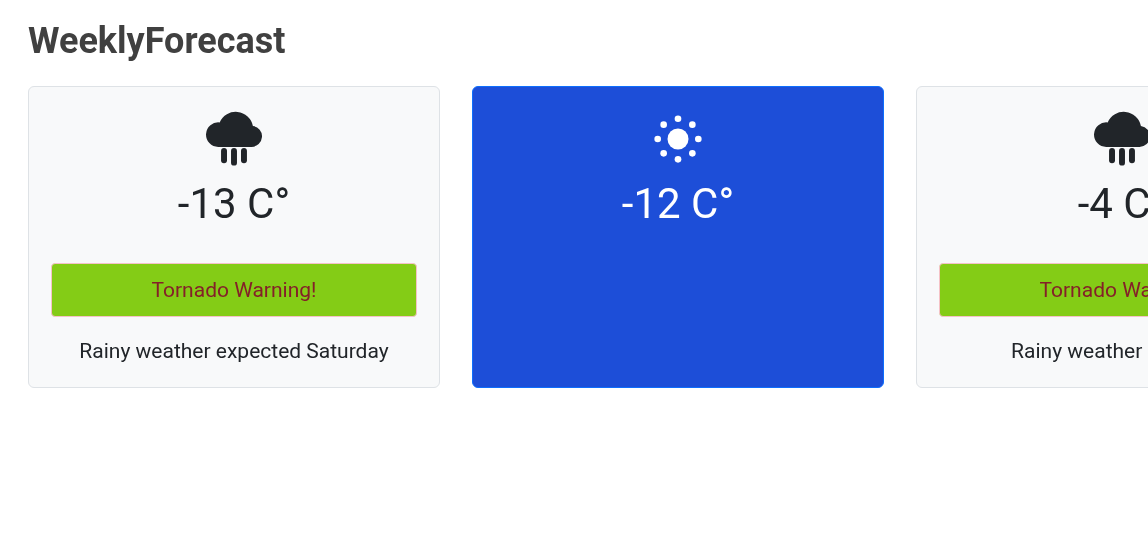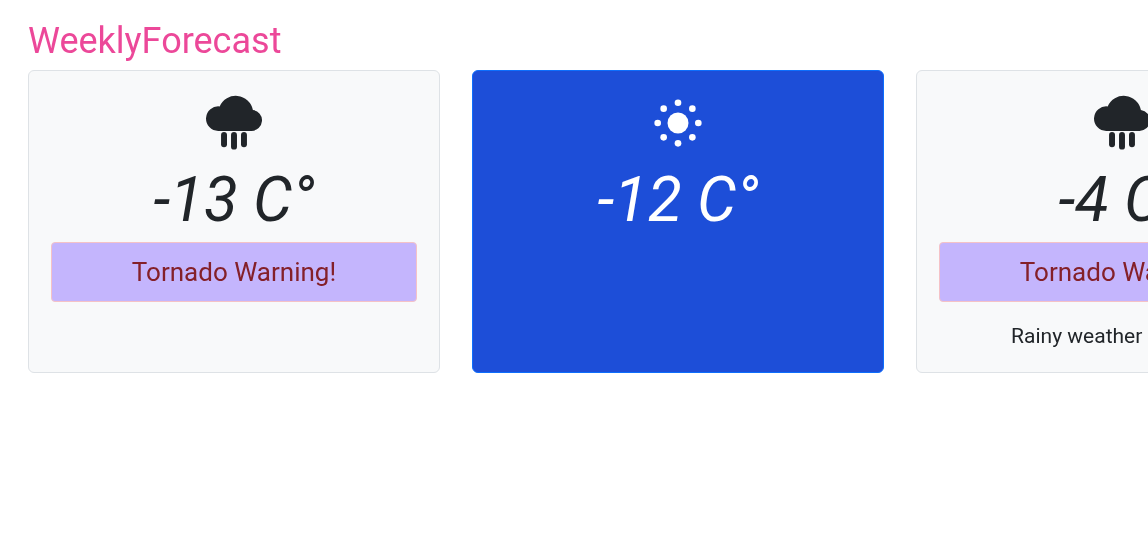--- a/index.html
+++ b/index.html
@@ -9,23 +9,23 @@
     }
     body {
       font-family: -apple-system, BlinkMacSystemFont, "Segoe UI", Roboto, "Helvetica Neue", Arial, sans-serif;
       background: #ffffff;
       padding: 20px 28px;
       width: 1148px;
       overflow: hidden;
     }
     .page-title {
       font-size: 36px;
-      font-weight: 400;
-      color: #ec4899;
-      margin-bottom: 8px;
+      font-weight: 700;
+      color: #404040;
+      margin-bottom: 24px;
     }
     .cards-row {
       display: flex;
       gap: 32px;
     }
     .card {
       width: 412px;
       flex-shrink: 0;
       border: 1px solid #dee2e6;
       border-radius: 6px;
@@ -40,32 +40,31 @@
       color: #ffffff;
     }
     .icon-wrap {
       display: flex;
       justify-content: center;
       margin-bottom: 12px;
       height: 60px;
       align-items: flex-end;
     }
     .temp {
-      font-size: 62px;
+      font-size: 42px;
       font-weight: 400;
-      margin-bottom: 6px;
-      font-style: italic;
+      margin-bottom: 35px;
     }
     .alert-danger {
-      background: #c4b5fd;
+      background: #84cc16;
       border: 1px solid #f5c2c7;
       color: #842029;
       border-radius: 4px;
       padding: 14px 10px;
-      font-size: 26px;
+      font-size: 21px;
       margin-bottom: 22px;
     }
     .desc {
       font-size: 21px;
       font-weight: 400;
     }
     .card.active .desc {
       color: #ffffff;
     }
     
@@ -84,20 +83,21 @@
       <svg width="56" height="56" viewBox="0 0 16 16">
         <path class="fill-dark" d="M4.176 11.032a.5.5 0 0 1 .292.643l-1.5 4a.5.5 0 1 1-.936-.35l1.5-4a.5.5 0 0 1 .644-.293zm3 0a.5.5 0 0 1 .292.643l-1.5 4a.5.5 0 1 1-.936-.35l1.5-4a.5.5 0 0 1 .644-.293zm3 0a.5.5 0 0 1 .292.643l-1.5 4a.5.5 0 1 1-.936-.35l1.5-4a.5.5 0 0 1 .644-.293z" style="display:none"></path>
         <path class="fill-dark" d="M13.405 4.277a5.001 5.001 0 0 0-9.499-1.004A3.5 3.5 0 1 0 3.5 10.25H13a3 3 0 0 0 .405-5.973z"></path>
         <rect class="fill-dark" x="4.3" y="10.6" width="1.7" height="4.3" rx="0.85"></rect>
         <rect class="fill-dark" x="7.15" y="10.6" width="1.7" height="5.0" rx="0.85"></rect>
         <rect class="fill-dark" x="10.0" y="10.6" width="1.7" height="4.3" rx="0.85"></rect>
       </svg>
     </div>
     <div class="temp">-13 C°</div>
     <div class="alert-danger">Tornado Warning!</div>
+    <div class="desc">Rainy weather expected Saturday</div>
   </div>
 
   <div class="card active">
     <div class="icon-wrap">
       <svg width="56" height="56" viewBox="0 0 16 16">
         <circle class="fill-light" cx="8" cy="8" r="3" fill="#ffffff"></circle>
         <circle class="fill-light" cx="8" cy="2.2" r="0.95" fill="#ffffff"></circle>
         <circle class="fill-light" cx="8" cy="13.8" r="0.95" fill="#ffffff"></circle>
         <circle class="fill-light" cx="2.2" cy="8" r="0.95" fill="#ffffff"></circle>
         <circle class="fill-light" cx="13.8" cy="8" r="0.95" fill="#ffffff"></circle>

